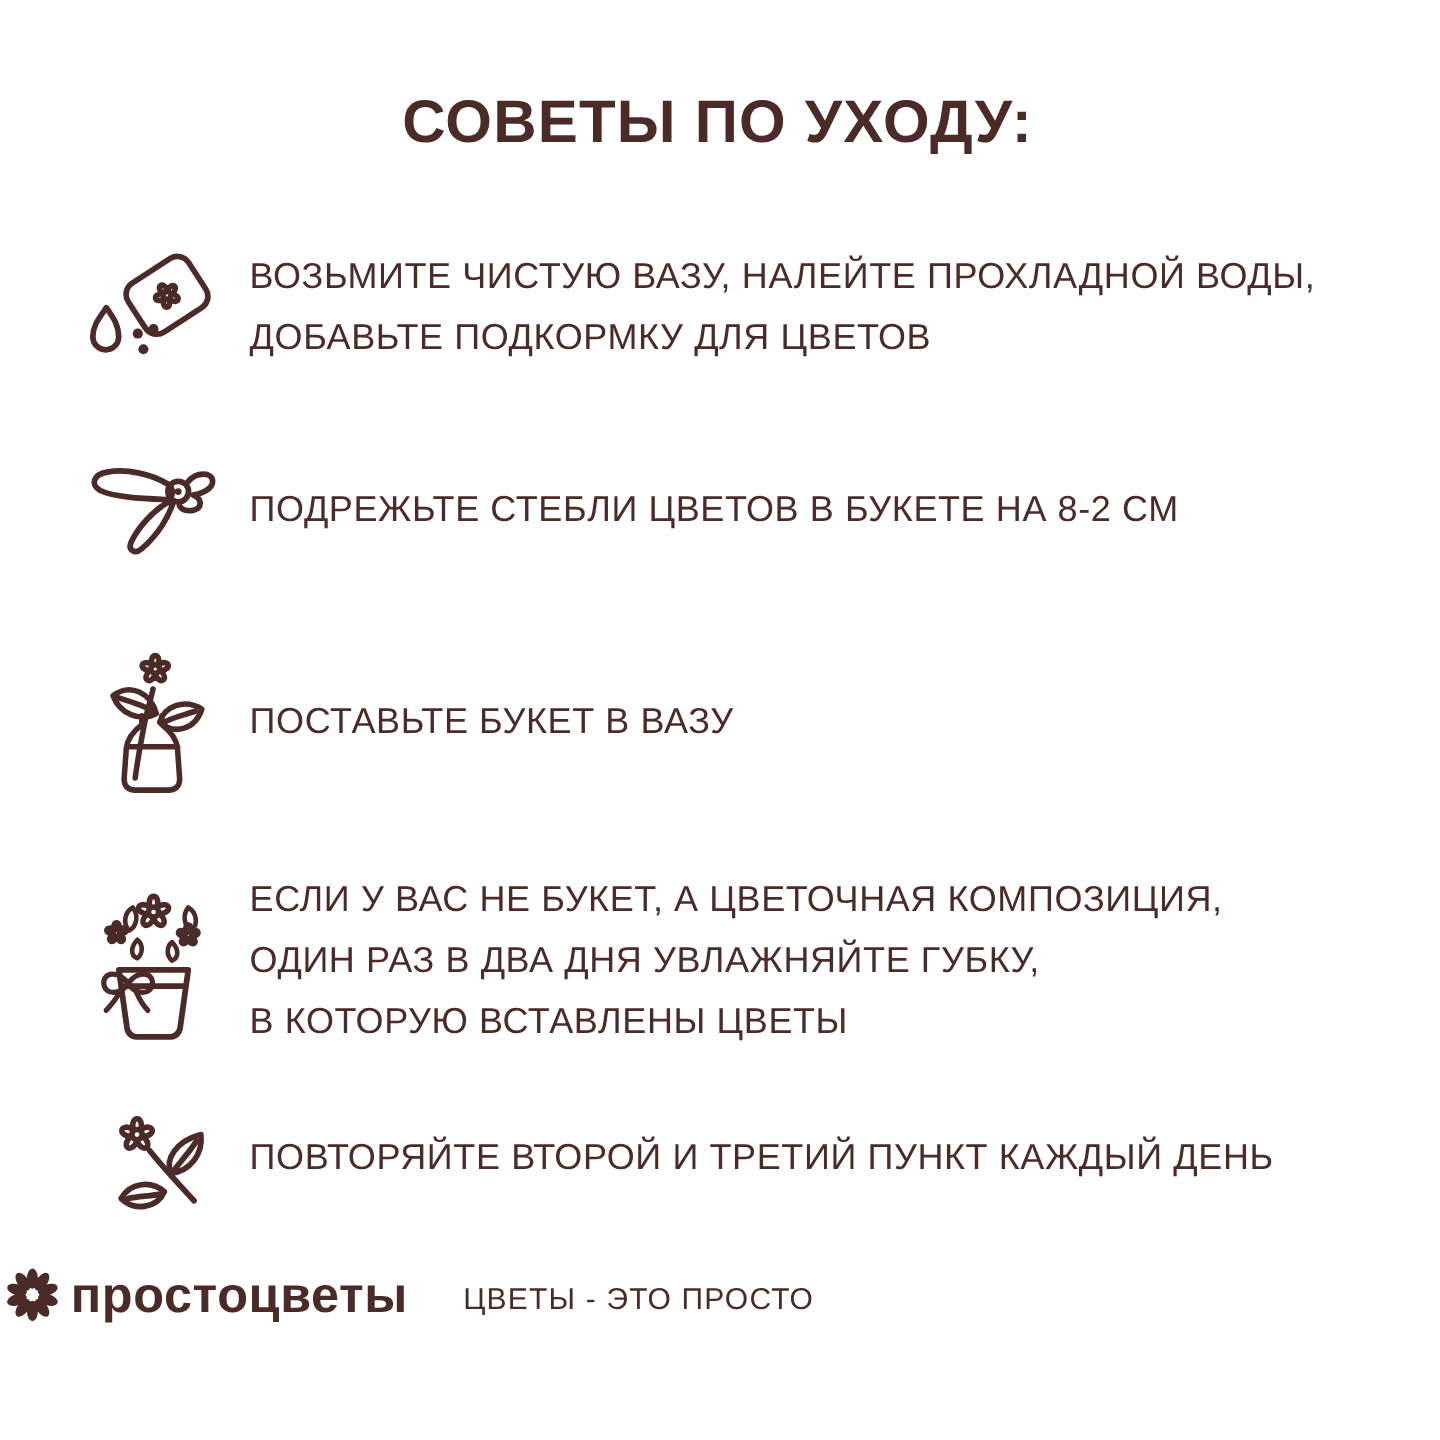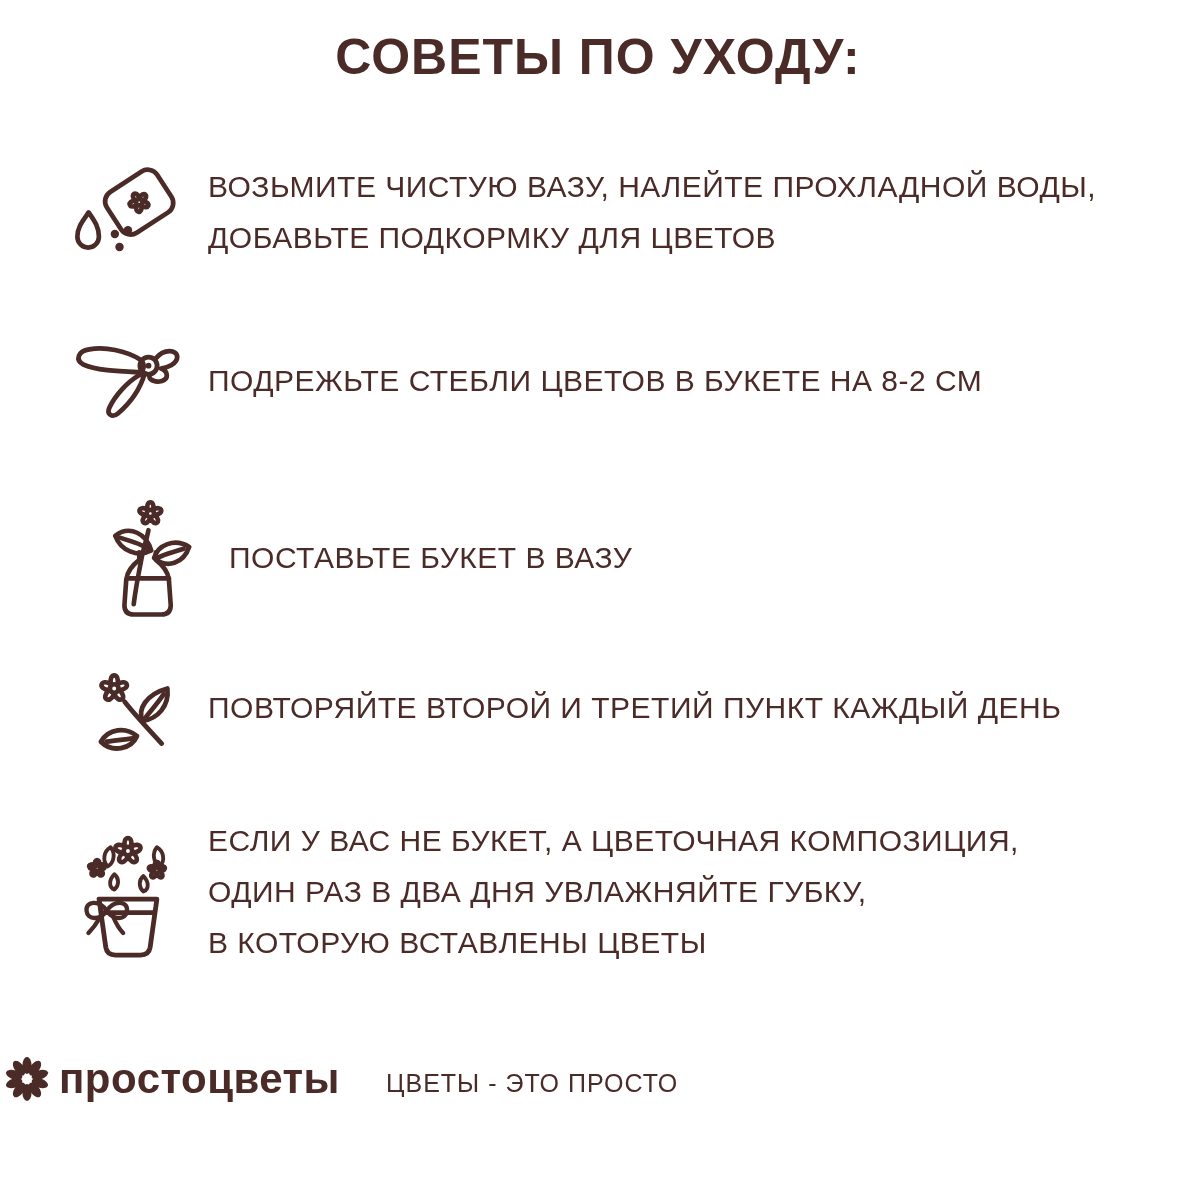--- a/index.html
+++ b/index.html
@@ -3,21 +3,21 @@
 <meta charset="utf-8">
 <style>
   * { margin: 0; padding: 0; box-sizing: border-box; }
   html, body { width: 1200px; height: 1200px; }
   body {
     background: #ffffff;
     font-family: "Liberation Sans", "DejaVu Sans", sans-serif;
     color: #4a2b27;
     overflow: hidden;
   }
-  .page { width: 1196px; height: 1200px; padding-top: 26px; position: relative; }
+  .page { width: 1196px; height: 1200px; padding-top: 70px; position: relative; }
   .title {
     text-align: center;
     font-size: 50px;
     font-weight: 700;
     letter-spacing: 1px;
     line-height: 62px;
     color: #4a2b27;
   }
   .tips { width: 100%; }
   .tip {
@@ -36,21 +36,21 @@
     margin-left: 6px;
     font-size: 30px;
     font-weight: 400;
     line-height: 51px;
     letter-spacing: 0.5px;
     white-space: pre-line;
     color: #4a2b27;
   }
   .tip-1 { margin-top: 72px; }
   .tip-2 { margin-top: 74px; }
-  .tip-3 { margin-top: 72px; margin-left: 21px; }
+  .tip-3 { margin-top: 72px; }
   .tip-4 { margin-top: 40px; }
   .tip-5 { margin-top: 60px; }
   .footer {
     position: absolute;
     left: 0; right: 0;
     top: 1052px;
     display: flex;
     flex-direction: row;
     align-items: center;
   }
@@ -131,34 +131,20 @@
           <path d="M50 38 C 47 52 44 60 43 66 C 39 86 36 102 34 118"></path>
           <path d="M14 44 C 30 32 48 42 53 60 C 38 68 20 60 14 44 Z"></path>
           <path d="M19 46 C 32 50 44 54 50 58"></path>
           <path d="M94 56 C 78 46 60 54 56 68 C 70 80 88 74 94 56 Z"></path>
           <path d="M88 58 C 76 62 66 64 60 68"></path>
           <path d="M40 62 L 40 70 C 31 77 27 83 26 91 L 24 119 C 24 126 28 129 34 129 L 64 129 C 70 129 74 126 74 119 L 72 91 C 71 83 67 77 58 70 L 58 62"></path>
           <path d="M27 90 L 72 90"></path>
         </svg>
       </div>
       <p class="tip-text">ПОСТАВЬТЕ БУКЕТ В ВАЗУ</p>
-    </div>
-
-    <div class="tip tip-4">
-      <div class="icon-box">
-        <svg class="icon" width="95" height="95" viewBox="0 0 100 100" stroke-width="5">
-          <use href="#flower5" transform="translate(36 30) scale(0.82)" stroke-width="6"></use>
-          <path d="M47 44 C 58 58 72 73 86 88"></path>
-          <path d="M92 30 C 94 48 82 62 66 64 C 60 52 70 36 92 30 Z"></path>
-          <path d="M88 36 C 80 48 72 56 68 62"></path>
-          <path d="M22 86 C 30 72 48 70 60 80 C 54 94 34 98 22 86 Z"></path>
-          <path d="M28 86 C 38 84 48 84 58 82"></path>
-        </svg>
-      </div>
-      <p class="tip-text">ПОВТОРЯЙТЕ ВТОРОЙ И ТРЕТИЙ ПУНКТ КАЖДЫЙ ДЕНЬ</p>
     </div>
 
     <div class="tip tip-5">
       <div class="icon-box">
         <svg class="icon" width="106" height="135" viewBox="0 0 110 140" stroke-width="5">
           <use href="#flower5" transform="translate(56 28) scale(0.8)" stroke-width="6"></use>
           <use href="#flower5" transform="translate(24 46) scale(0.52)" stroke-width="9"></use>
           <use href="#flower5" transform="translate(86 48) scale(0.52)" stroke-width="9"></use>
           <path d="M38 24 C 31 28 29 38 35 44 C 42 40 43 30 38 24 Z" stroke-width="4"></path>
           <path d="M86 24 C 93 28 95 38 89 44 C 82 40 81 30 86 24 Z" stroke-width="4"></path>
@@ -168,20 +154,34 @@
           <path d="M31 92 L 82 92"></path>
           <path d="M34 90 C 26 78 12 80 13 90 C 14 100 27 100 34 90 Z" stroke-width="4.5"></path>
           <path d="M34 90 C 42 78 56 80 55 90 C 54 100 41 100 34 90 Z" stroke-width="4.5"></path>
           <path d="M27 97 C 23 104 19 109 15 113" stroke-width="4.5"></path>
           <path d="M41 97 C 44 104 47 109 51 113" stroke-width="4.5"></path>
         </svg>
       </div>
       <p class="tip-text">ЕСЛИ У ВАС НЕ БУКЕТ, А ЦВЕТОЧНАЯ КОМПОЗИЦИЯ,
 ОДИН РАЗ В ДВА ДНЯ УВЛАЖНЯЙТЕ ГУБКУ,
 В КОТОРУЮ ВСТАВЛЕНЫ ЦВЕТЫ</p>
+    </div>
+
+    <div class="tip tip-4">
+      <div class="icon-box">
+        <svg class="icon" width="95" height="95" viewBox="0 0 100 100" stroke-width="5">
+          <use href="#flower5" transform="translate(36 30) scale(0.82)" stroke-width="6"></use>
+          <path d="M47 44 C 58 58 72 73 86 88"></path>
+          <path d="M92 30 C 94 48 82 62 66 64 C 60 52 70 36 92 30 Z"></path>
+          <path d="M88 36 C 80 48 72 56 68 62"></path>
+          <path d="M22 86 C 30 72 48 70 60 80 C 54 94 34 98 22 86 Z"></path>
+          <path d="M28 86 C 38 84 48 84 58 82"></path>
+        </svg>
+      </div>
+      <p class="tip-text">ПОВТОРЯЙТЕ ВТОРОЙ И ТРЕТИЙ ПУНКТ КАЖДЫЙ ДЕНЬ</p>
     </div>
 
   </div>
 
   <div class="footer">
     <div class="brand-row">
       <svg width="54" height="54" viewBox="0 0 54 54">
         <g transform="translate(27 27)" fill="#4a2b27">
           <ellipse cx="0" cy="-13.5" rx="4.6" ry="8.5"></ellipse>
           <ellipse cx="0" cy="-13.5" rx="4.6" ry="8.5" transform="rotate(36)"></ellipse>

